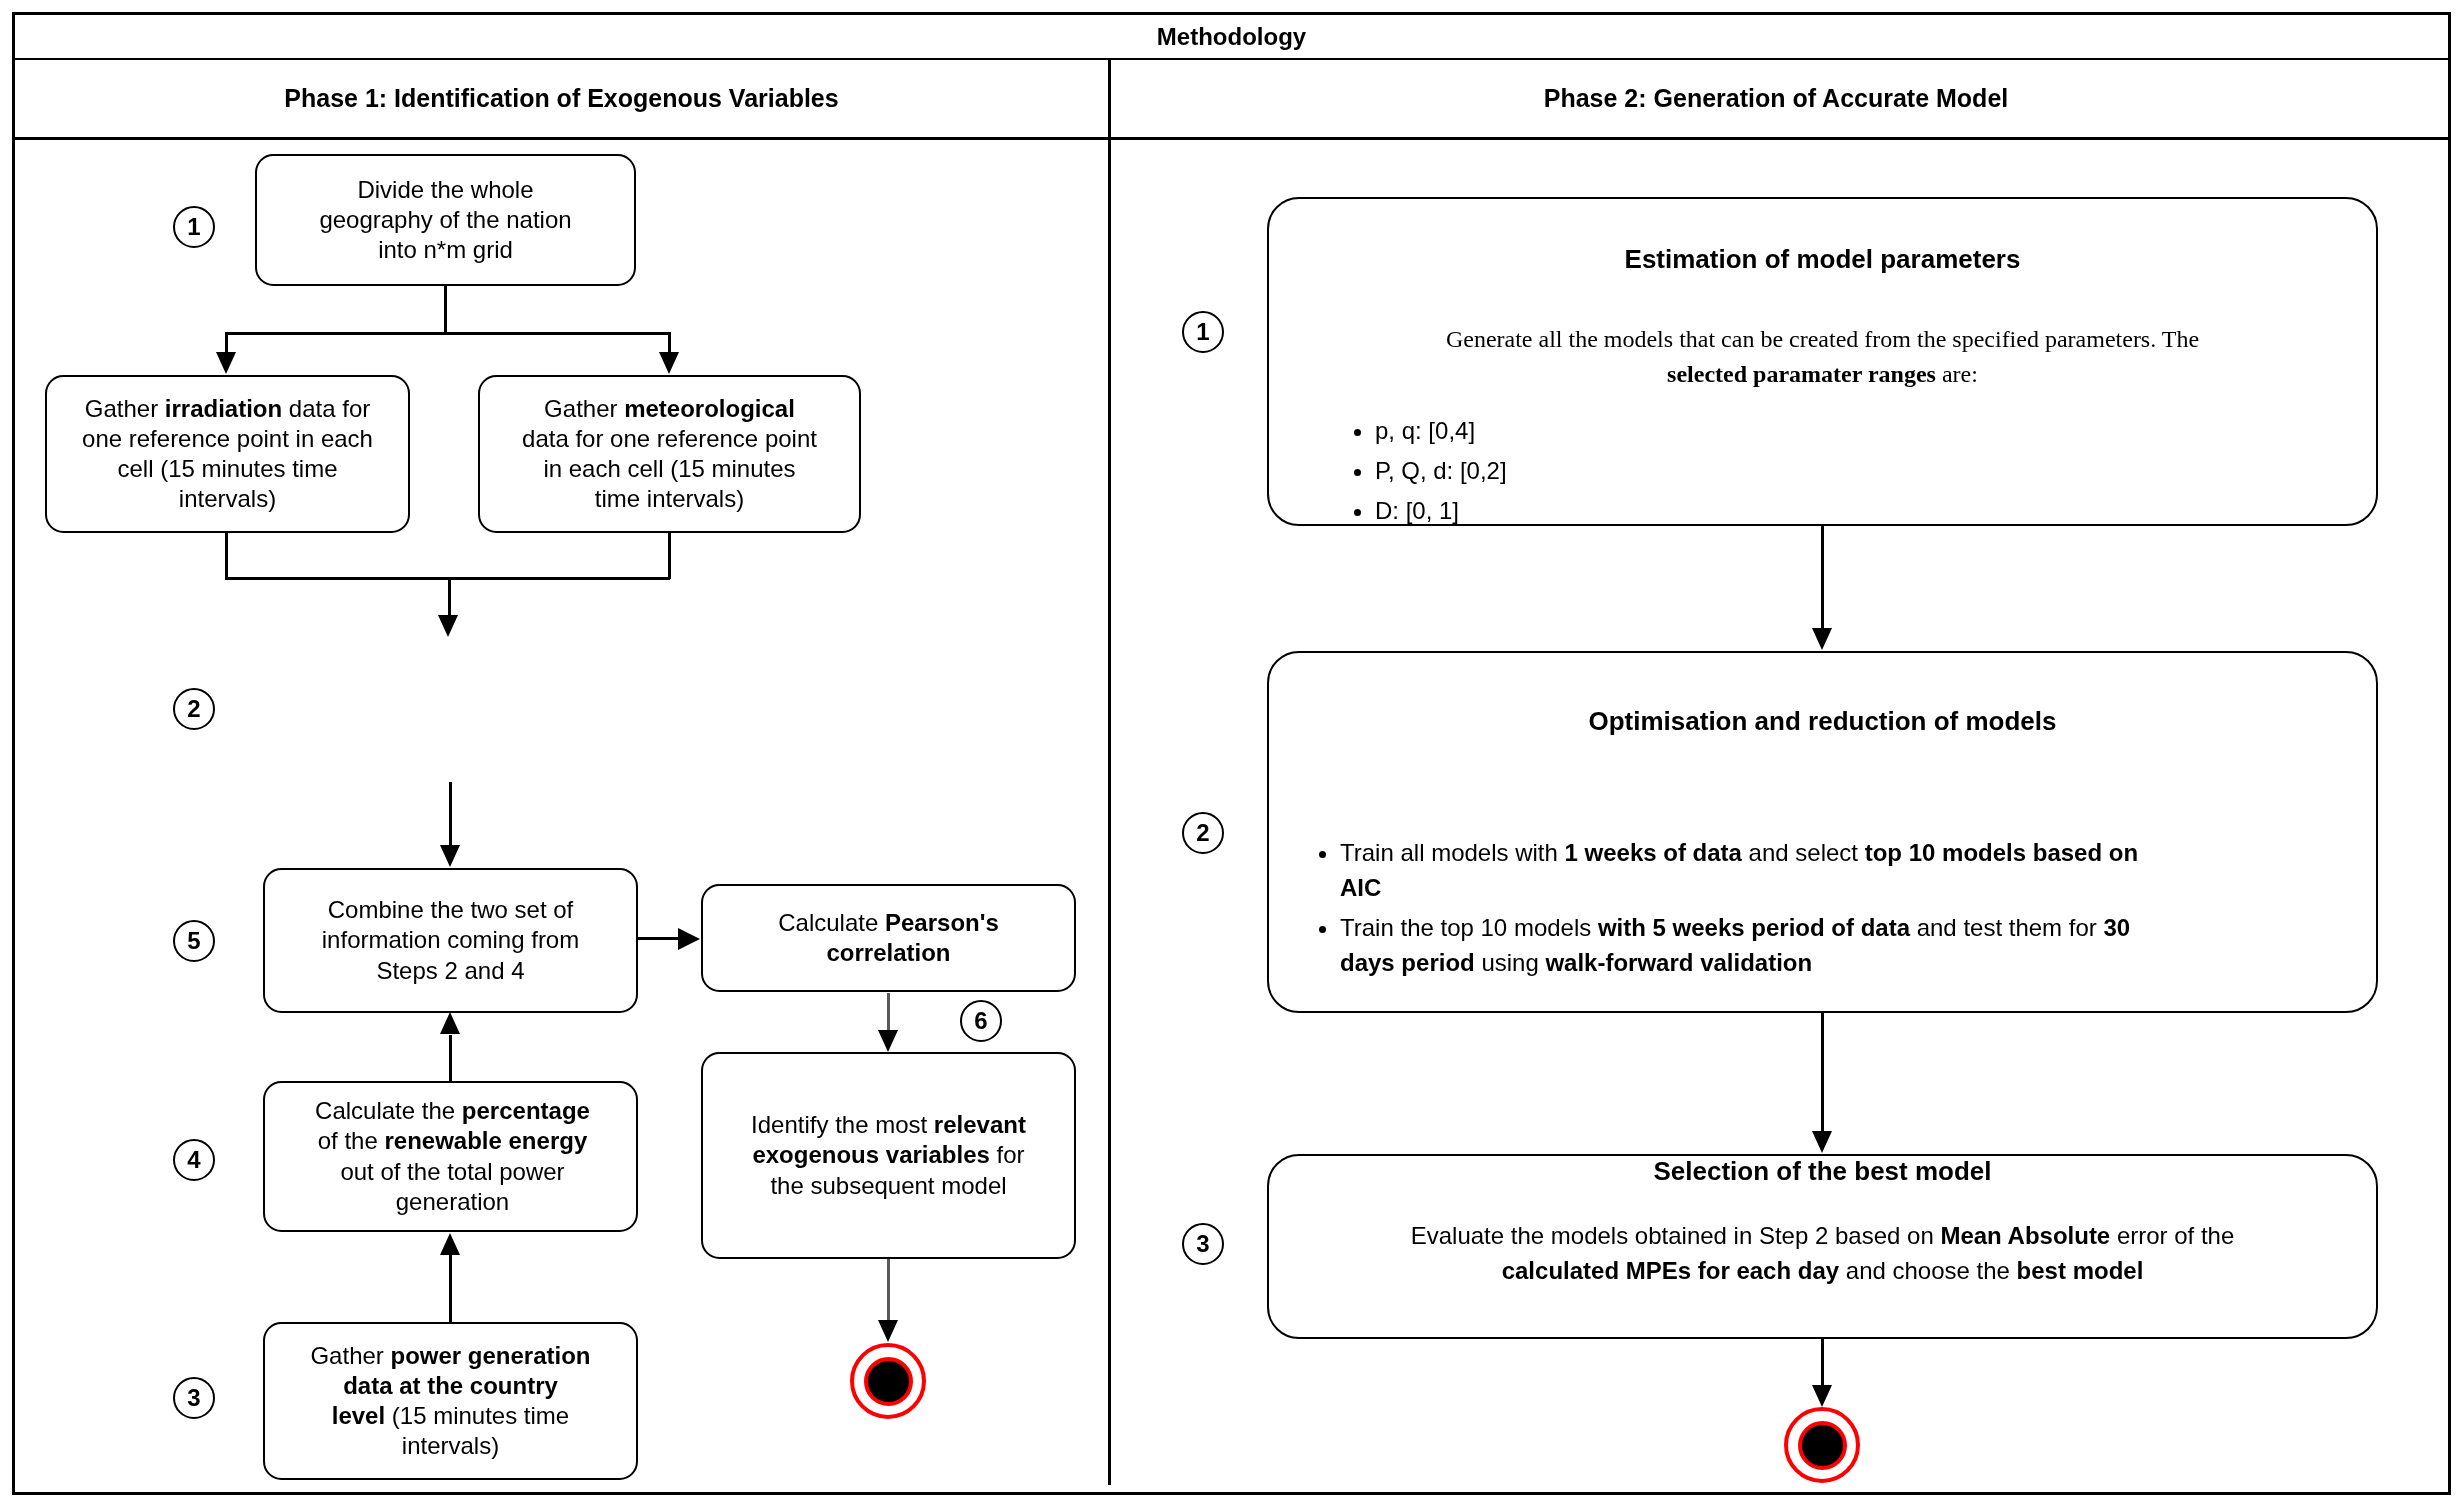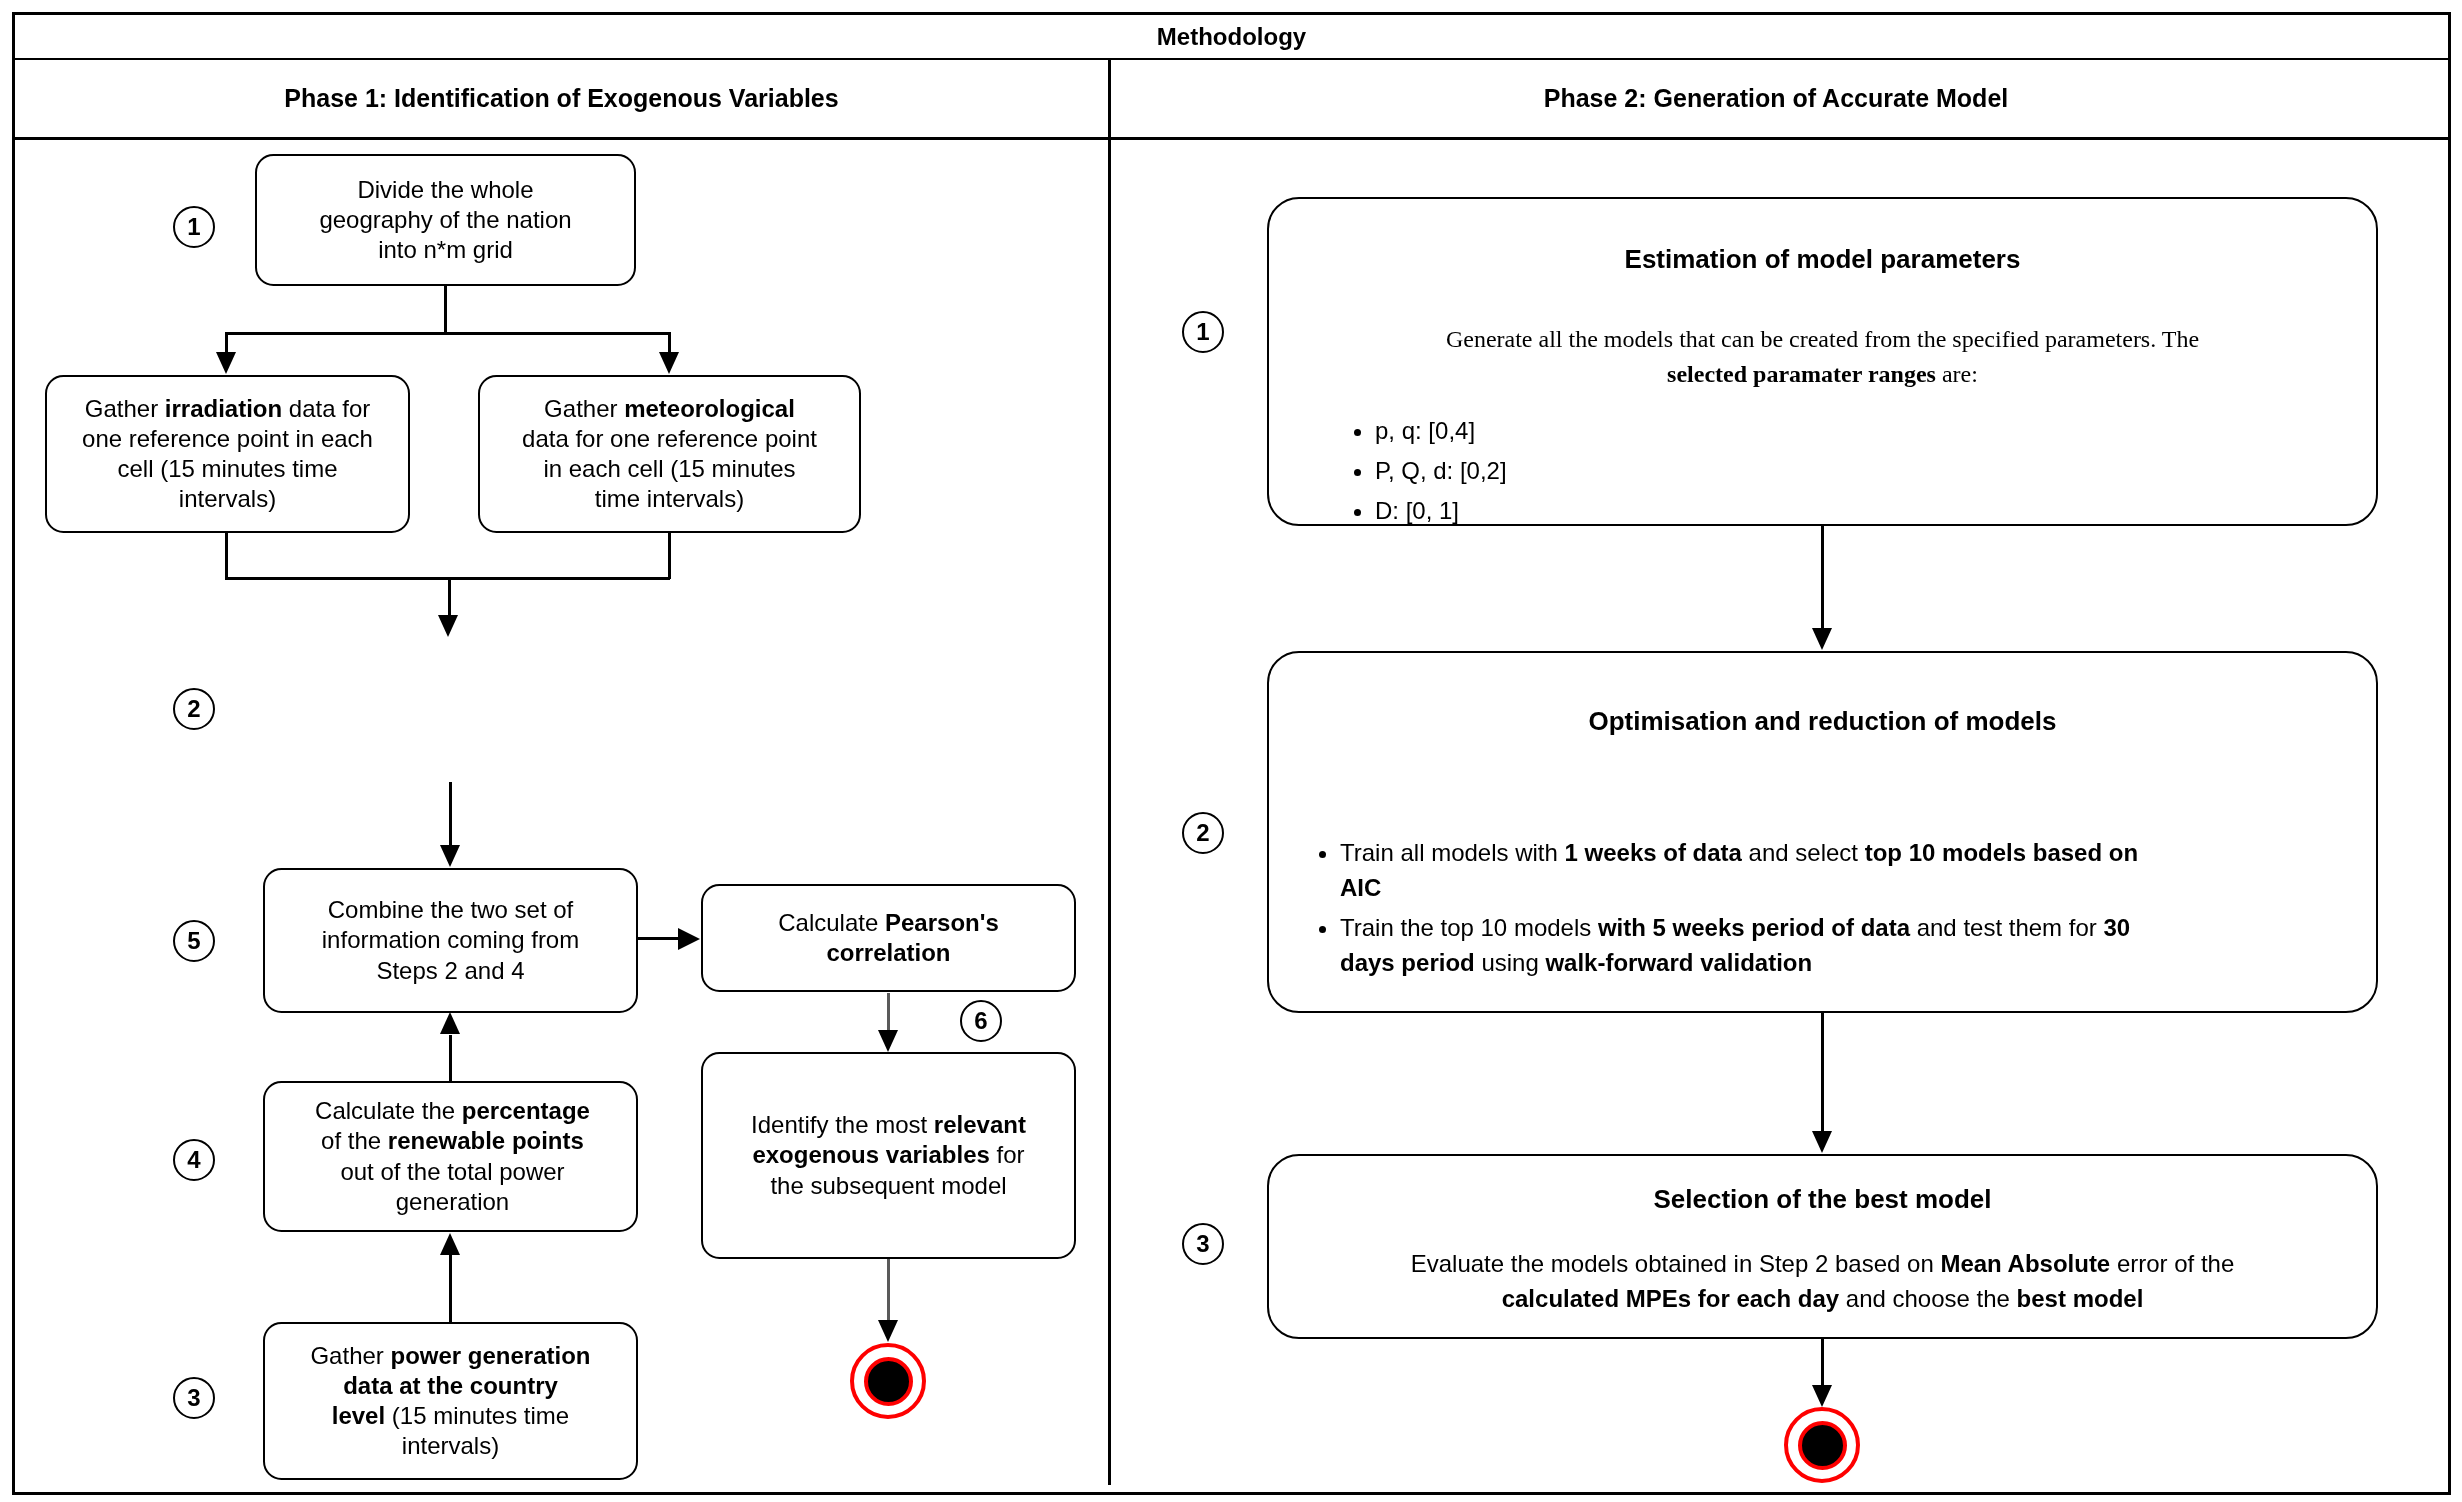--- a/index.html
+++ b/index.html
@@ -101,21 +101,21 @@
       <div class="tcore"></div>
     </div>
 
   <div class="ah-u" style="left:425px;top:997px;"></div>
   <div class="vl" style="left:434px;top:1020px;height:47px;"></div>
 
   <div class="badge" style="left:158px;top:1124px;">
       <span>4</span>
     </div>
   <div class="node" style="left:248px;top:1066px;width:375px;height:151px;padding-left:12px;"><span><span>Calculate the </span><span class="b">percentage</span><span>
-of the </span><span class="b">renewable points</span><span>
+of the </span><span class="b">renewable energy</span><span>
 out of the total power
 generation</span></span></div>
 
   <div class="ah-u" style="left:425px;top:1218px;"></div>
   <div class="vl" style="left:434px;top:1240px;height:67px;"></div>
 
   <div class="badge" style="left:158px;top:1362px;">
       <span>3</span>
     </div>
   <div class="node" style="left:248px;top:1307px;width:375px;height:158px;"><span><span>Gather </span><span class="b">power generation
@@ -152,21 +152,21 @@
 days period</span><span> using </span><span class="b">walk-forward validation</span></li>
     </ul>
   </div>
 
   <div class="vl" style="left:1806px;top:997px;height:119px;"></div>
   <div class="ah-d" style="left:1797px;top:1116px;"></div>
 
   <div class="badge" style="left:1167px;top:1208px;">
       <span>3</span>
     </div>
-  <div class="bignode" style="left:1252px;top:1139px;width:1111px;height:185px;padding-top:28px;">
+  <div class="bignode" style="left:1252px;top:1139px;width:1111px;height:185px;">
     <div class="btitle">Selection of the best model</div>
     <div class="bbody" style="margin-top:32px;padding:0 39px;"><span>Evaluate the models obtained in Step 2 based on </span><span class="b">Mean Absolute</span><span> error of the
 </span><span class="b">calculated MPEs for each day</span><span> and choose the </span><span class="b">best model</span></div>
   </div>
 
   <div class="vl" style="left:1806px;top:1324px;height:46px;"></div>
   <div class="ah-d" style="left:1797px;top:1370px;"></div>
   <div class="terminator" style="left:1769px;top:1392px;">
       <div class="tcore"></div>
     </div>

